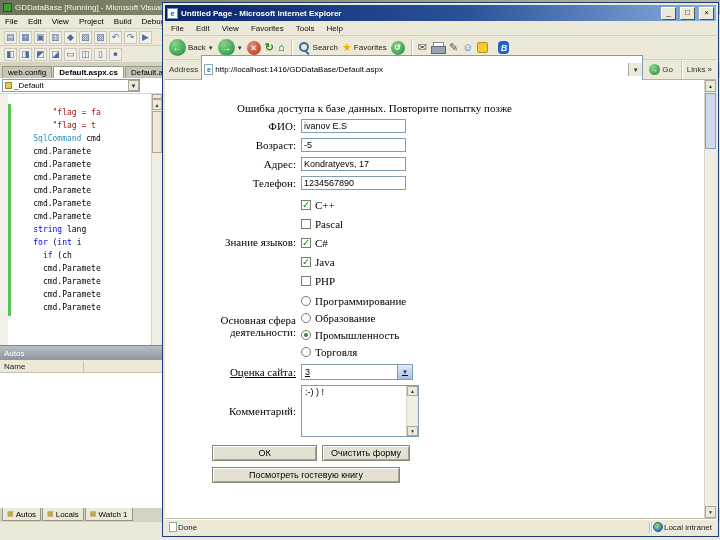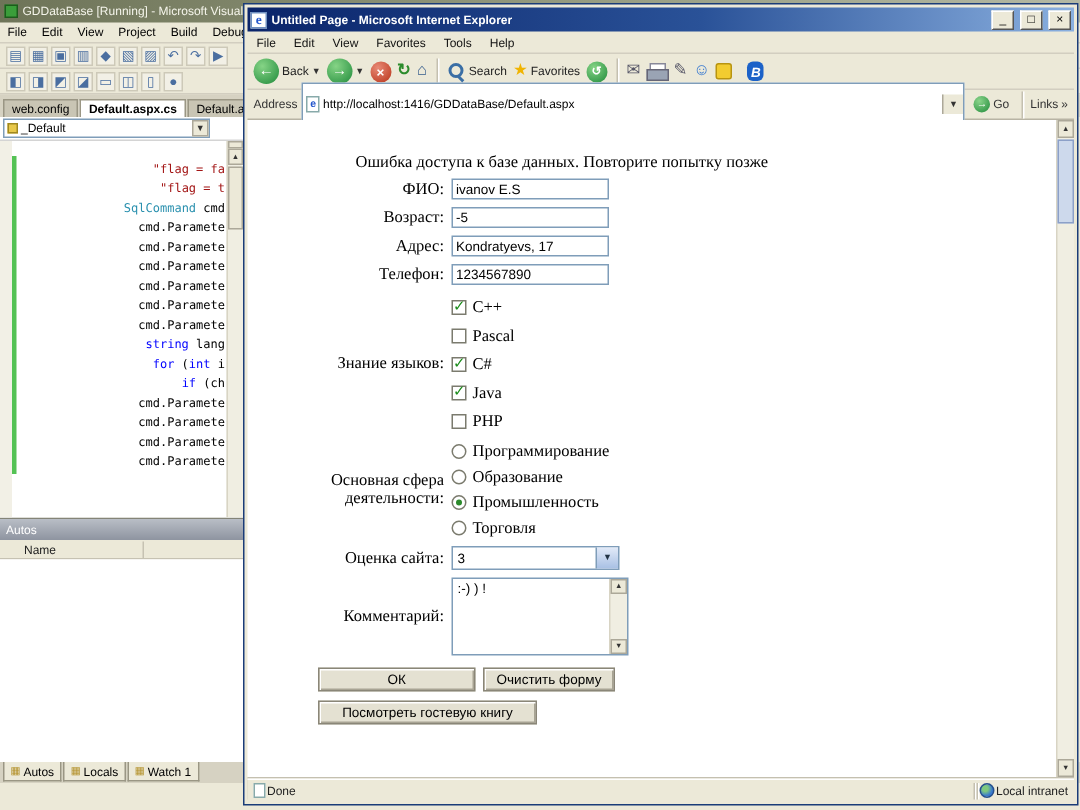--- a/index.html
+++ b/index.html
@@ -13,39 +13,39 @@
               font-size:8px; display:flex; align-items:center; gap:3px; padding:0 3px; white-space:nowrap; overflow:hidden; }
   .vs-appicon { width:9px; height:9px; background:#3a9e3a; border:1px solid #1c5c1c; flex:0 0 auto; }
   .vs-menu { height:14px; display:flex; align-items:center; font-size:8px; border-bottom:1px solid #d2cec0; white-space:nowrap; overflow:hidden; }
   .vs-menu span { padding:0 5px; }
   .vs-tb { height:17px; display:flex; align-items:center; gap:2px; padding:0 4px; border-bottom:1px solid #d2cec0; overflow:hidden; }
   .vs-tbi { width:13px; height:13px; display:flex; align-items:center; justify-content:center; font-size:9px; color:#4a6ea0;
             background:#f2f0e6; border:1px solid #cdc9b8; }
   .vs-tabstrip { height:15px; background:#d6d2c2; display:flex; align-items:flex-end; gap:1px; padding-left:2px; font-size:8px; overflow:hidden; }
   .vs-tab { padding:1px 5px 1px 5px; background:#c9c5b4; border:1px solid #9a9684; border-bottom:none; white-space:nowrap; }
   .vs-tab.active { background:#fff; font-weight:bold; }
-  .vs-main { flex:1; display:flex; flex-direction:column; width:163px; border-right:1px solid #848478; background:#fff;text-align:right; }
+  .vs-main { flex:1; display:flex; flex-direction:column; width:163px; border-right:1px solid #848478; background:#fff; }
   .vs-navbar { height:16px; background:#fff; border-bottom:1px solid #d4d4d4; display:flex; align-items:center; padding:1px 2px; }
   .vs-dd { width:138px; height:13px; border:1px solid #7f9db9; background:#fff; font-size:8px; display:flex; align-items:center; gap:2px; padding-left:2px; }
   .vs-dd .dot { width:7px; height:7px; background:#e8c84a; border:1px solid #a08820; flex:0 0 auto; }
   .vs-dd .arrow { margin-left:auto; width:11px; height:11px; background:#ece9d8; border:1px solid #aca899; font-size:6px;
                   display:flex; align-items:center; justify-content:center; color:#333; }
   .vs-editor { flex:1; position:relative; background:#fff; overflow:hidden; }
   .vs-gutter { position:absolute; left:0; top:0; bottom:0; width:8px; background:#f2f0e6; }
   .vs-changebar { position:absolute; left:8px; top:10px; width:3px; height:212px; background:#54c254; }
   .vs-code { position:absolute; left:14px; top:12px; right:12px; font-family:"DejaVu Sans Mono", monospace;
              font-size:8px; line-height:13px; white-space:pre; overflow:hidden; }
   .cl { height:13px; }
   .vs-scroll { position:absolute; right:0; top:0; bottom:0; width:11px; background:#f0eee2; border-left:1px solid #d8d4c4; }
   .vs-scroll .split { height:5px; background:#ece9d8; border:1px solid #aca899; }
   .sarrow { height:11px; background:#ece9d8; border:1px solid #aca899; font-size:5px; display:flex; align-items:center; justify-content:center; color:#333; }
   .vs-thumb { height:42px; background:#ece9d8; border:1px solid #aca899; margin-top:1px; }
   .vs-autos { height:163px; border-top:1px solid #848478; display:flex; flex-direction:column; background:#ece9d8; }
   .autos-title { height:14px; background:linear-gradient(#b9bec6,#8e94a0); color:#fff; font-size:8px; display:flex; align-items:center; padding-left:4px; }
-  .autos-colhdr { height:13px; background:#ece9d8; border-bottom:1px solid #c6c2b2; font-size:8px; display:flex; align-items:center; padding-left:16px; color:#222; }
+  .autos-colhdr { height:13px; background:#ece9d8; border-bottom:1px solid #c6c2b2; font-size:8px; display:flex; align-items:center; padding-left:4px; color:#222; }
   .autos-colhdr .colline { margin-left:58px; width:1px; height:11px; background:#c6c2b2; }
   .autos-body { flex:1; background:#fff; border-top:1px solid #fff; }
   .vs-bottabs { height:14px; display:flex; align-items:flex-start; gap:1px; padding-left:2px; background:#d6d2c2; font-size:8px; }
   .vs-btab { display:flex; align-items:center; gap:2px; padding:0 4px; height:13px; background:#ece9d8; border:1px solid #9a9684; border-top:none; }
   .vs-btab .bticon { font-size:7px; color:#b08c20; }
   .vs-status { height:18px; background:#ece9d8; }
 
   
   .ie { position:absolute; left:162px; top:2px; width:557px; height:535px; background:#ece9d8;
         border:1px solid #1a3c78; padding:2px; display:flex; flex-direction:column; }
@@ -111,21 +111,21 @@
   .txa { width:118px; height:52px; border:1px solid #7f9db9; background:#fff; position:relative;
          font-family:"Liberation Sans",sans-serif; font-size:9px; padding:1px 14px 1px 3px; }
   .txa-sb { position:absolute; right:0; top:0; bottom:0; width:12px; background:#f0eee2; border-left:1px solid #d8d4c4;
             display:flex; flex-direction:column; justify-content:space-between; }
   .txa-sb .sarrow { height:10px; }
   .btnrow { display:flex; gap:5px; margin:8px 0 0 47px; }
   .btn { height:16px; background:#e4e1d2; border:1px solid #8a8678; box-shadow:inset 1px 1px 0 #fff, inset -1px -1px 0 #a8a494;
          font-family:"Liberation Sans",sans-serif; font-size:9px; color:#000; }
   .btn.ok { width:105px; }
   .btn.clear { width:88px; }
-  .btn.guest { width:146px; margin:6px 0 0 47px; display:block; }
+  .btn.guest { width:188px; margin:6px 0 0 47px; display:block; }
   .ie-scroll { position:absolute; right:0; top:0; bottom:0; width:12px; background:#f0eee2; border-left:1px solid #d8d4c4; }
   .ie-scroll .sarrow { height:12px; }
   .ie-thumb { height:56px; background:#cdd9ec; border:1px solid #8ca0c8; margin-top:1px; }
 
   .ie-status { height:15px; margin-top:1px; background:#ece9d8; border-top:1px solid #fff; box-shadow:0 -1px 0 #c4c0b0;
                display:flex; align-items:center; gap:1px; padding:0 4px; font-size:8px; color:#222; }
   .st-doc { width:8px; height:10px; background:#fff; border:1px solid #8aa; color:#2255cc; font-size:6px;
             display:flex; align-items:center; justify-content:center; }
   .st-spacer { flex:1; }
   .psep { width:1px; height:11px; background:#c4c0b0; box-shadow:1px 0 0 #fff; }
@@ -347,21 +347,21 @@
             <span class="rb on"></span>
             <span class="optlabel">Промышленность</span>
           </div>
           <div class="optrow rad">
             <span class="rb"></span>
             <span class="optlabel">Торговля</span>
           </div>
         </div>
       </div>
 
-      <div class="frow" style="margin-top:4px;">
+      <div class="frow" style="margin-top:4px;text-decoration:underline;">
         <div class="flabel">Оценка сайта:</div>
         <div class="sel">
           <span>3</span>
           <span class="selbtn">▼</span>
         </div>
       </div>
 
       <div class="frow">
         <div class="flabel">Комментарий:</div>
         <div class="txa">

